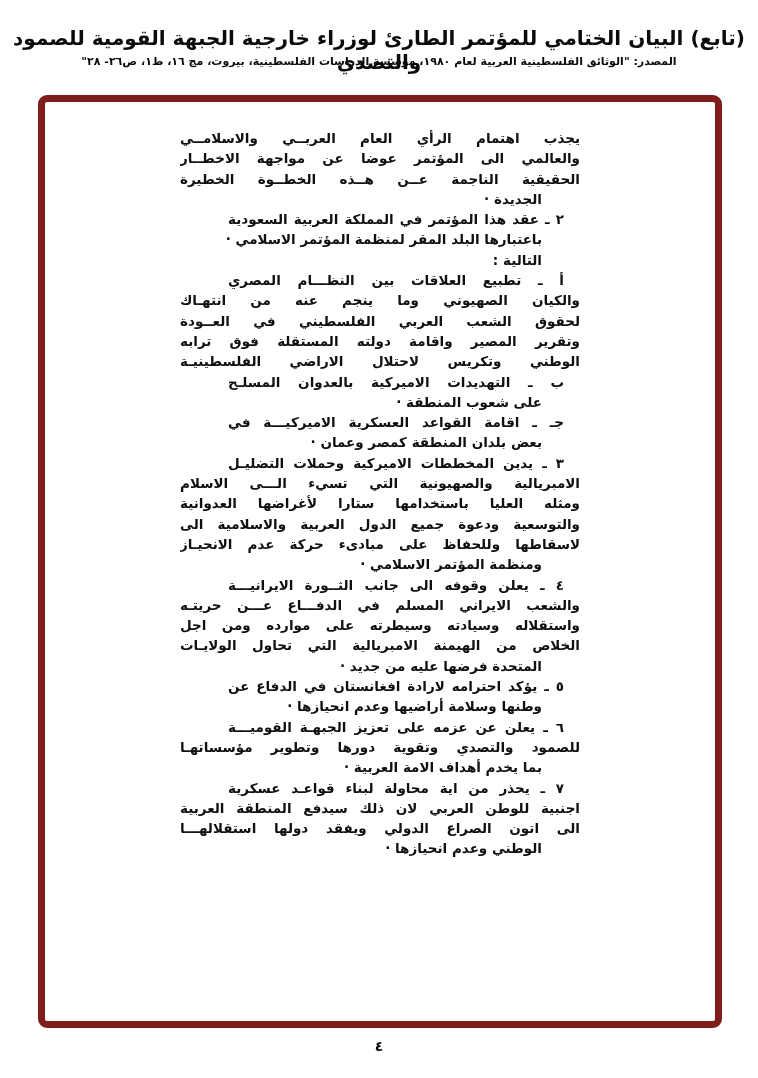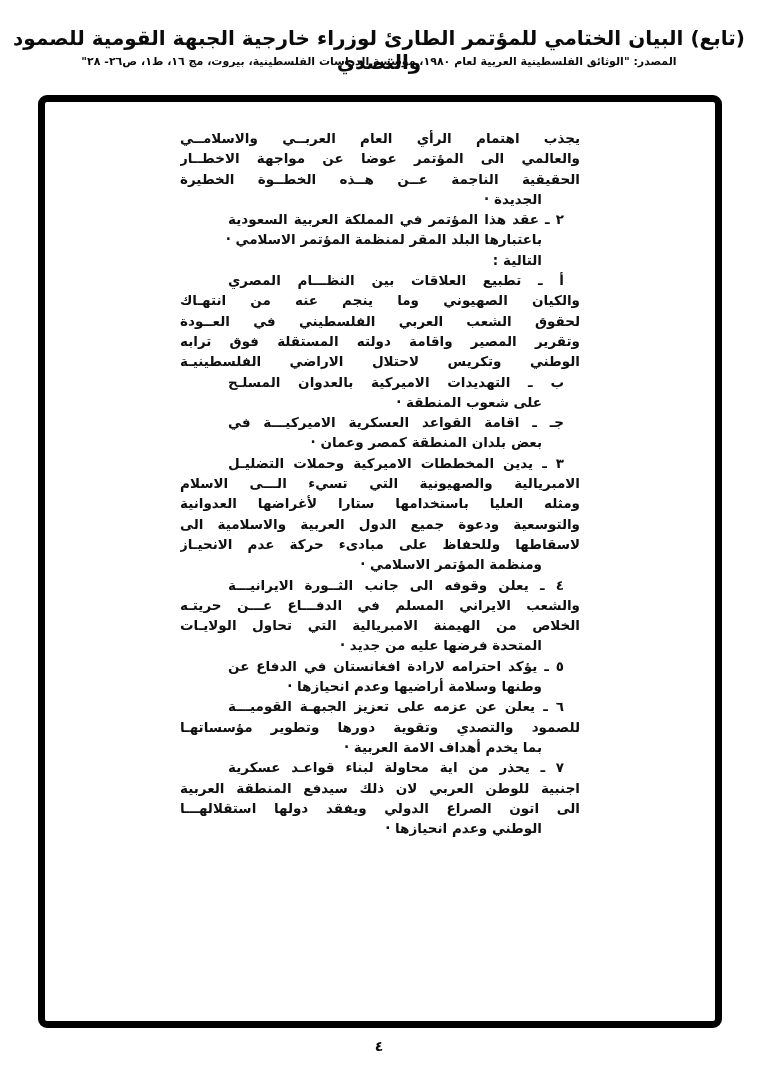--- a/index.html
+++ b/index.html
@@ -38,21 +38,21 @@
     font-size: 11px;
     font-weight: bold;
     color: #0b0b0b;
   }
   .highlight-frame {
     position: absolute;
     left: 38px;
     top: 95px;
     width: 670px;   
     height: 919px;  
-    border: 7px solid #000000;
+    border: 7px solid #7f1d1d;
     border-radius: 9px;
     background: transparent;
   }
   .text-column {
     position: absolute;
     top: 26px;
     left: 50%;
     transform: translateX(-50%);
     width: 400px;
     direction: rtl;
@@ -114,20 +114,21 @@
         <div class="line first">جـ ـ اقامة القواعد العسكرية الاميركيـــة في</div>
         <div class="line last">بعض بلدان المنطقة كمصر وعمان ·</div>
         <div class="line first">٣ ـ يدين المخططات الاميركية وحملات التضليـل</div>
         <div class="line full">الامبريالية والصهيونية التي تسيء الـــى الاسلام</div>
         <div class="line full">ومثله العليا باستخدامها ستارا لأغراضها العدوانية</div>
         <div class="line full">والتوسعية ودعوة جميع الدول العربية والاسلامية الى</div>
         <div class="line full">لاسقاطها وللحفاظ على مبادىء حركة عدم الانحيـاز</div>
         <div class="line last">ومنظمة المؤتمر الاسلامي ·</div>
         <div class="line first">٤ ـ يعلن وقوفه الى جانب الثــورة الايرانيـــة</div>
         <div class="line full">والشعب الايراني المسلم في الدفـــاع عـــن حريتـه</div>
+        <div class="line full">واستقلاله وسيادته وسيطرته على موارده ومن اجل</div>
         <div class="line full">الخلاص من الهيمنة الامبريالية التي تحاول الولايـات</div>
         <div class="line last">المتحدة فرضها عليه من جديد ·</div>
         <div class="line first">٥ ـ يؤكد احترامه لارادة افغانستان في الدفاع عن</div>
         <div class="line last">وطنها وسلامة أراضيها وعدم انحيازها ·</div>
         <div class="line first">٦ ـ يعلن عن عزمه على تعزيز الجبهـة القوميـــة</div>
         <div class="line full">للصمود والتصدي وتقوية دورها وتطوير مؤسساتهـا</div>
         <div class="line last">بما يخدم أهداف الامة العربية ·</div>
         <div class="line first">٧ ـ يحذر من اية محاولة لبناء قواعـد عسكرية</div>
         <div class="line full">اجنبية للوطن العربي لان ذلك سيدفع المنطقة العربية</div>
         <div class="line full">الى اتون الصراع الدولي ويفقد دولها استقلالهـــا</div>

